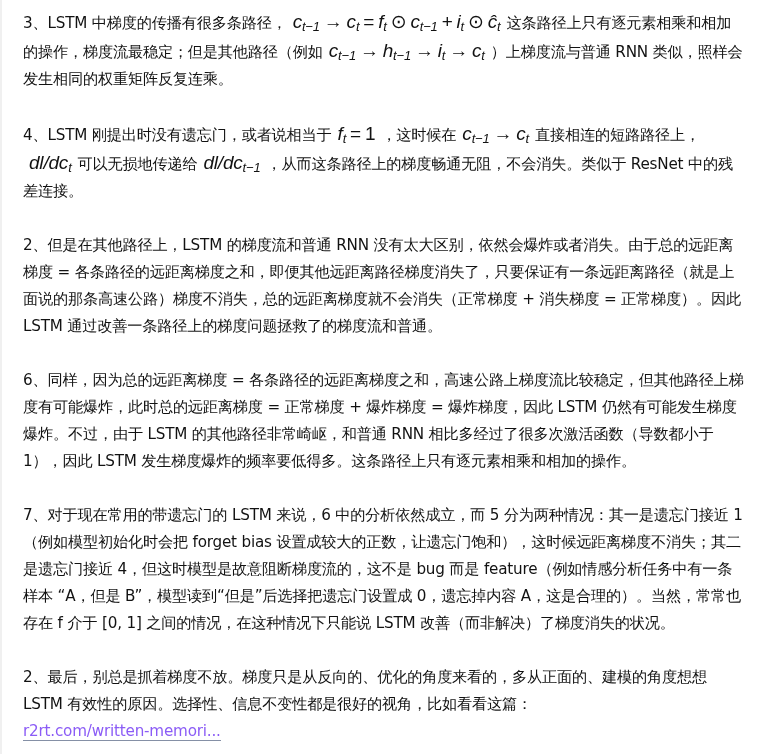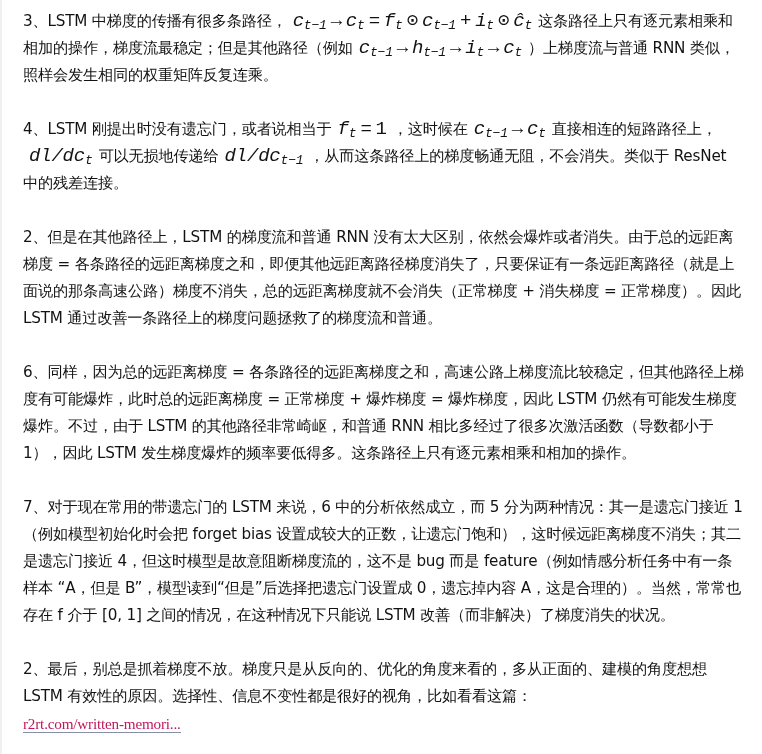--- a/index.html
+++ b/index.html
@@ -32,42 +32,41 @@
     line-height: 27px;
     letter-spacing: -0.2px;
   }
   .para {
     margin: 0 0 27px 0;
   }
   .para b {
     font-weight: normal;
   }
   .math {
-    font-family: Liberation Mono, monospace;
+    font-family: Liberation Sans, sans-serif;
     font-style: italic;
     font-size: 19px;
     padding: 0 6px;
     white-space: nowrap;
     margin-top: 16px;
   }
   .math sub {
     font-size: 13px;
     vertical-align: -3px;
     line-height: 0;
   }
   .math .op {
     font-style: normal;
     padding: 0 4px;
   }
   .link {
-    color: #be185d;
+    color: #8b5cf6;
     text-decoration: none;
     border-bottom: 1px solid #8590a6;
     cursor: pointer;
-    font-family: Liberation Serif, serif;
   }
 </style>
 </head>
 <body>
 
 <div class="left-rule"></div>
 
 <div class="article">
 
   <p class="para"><span>3、</span><b>LSTM 中梯度的传播有很多条路径</b><span>，</span><span class="math"><span>c</span><sub>t−1</sub><span class="op">→</span><span>c</span><sub>t</sub><span class="op">=</span><span>f</span><sub>t</sub><span class="op">⊙</span><span>c</span><sub>t−1</sub><span class="op">+</span><span>i</span><sub>t</sub><span class="op">⊙</span><span>ĉ</span><sub>t</sub></span><span>这条路径上只有逐元素相乘和相加的操作，梯度流最稳定；但是其他路径（例如</span><span class="math"><span>c</span><sub>t−1</sub><span class="op">→</span><span>h</span><sub>t−1</sub><span class="op">→</span><span>i</span><sub>t</sub><span class="op">→</span><span>c</span><sub>t</sub></span><span>）上梯度流与普通 RNN 类似，照样会发生相同的权重矩阵反复连乘。</span></p>

